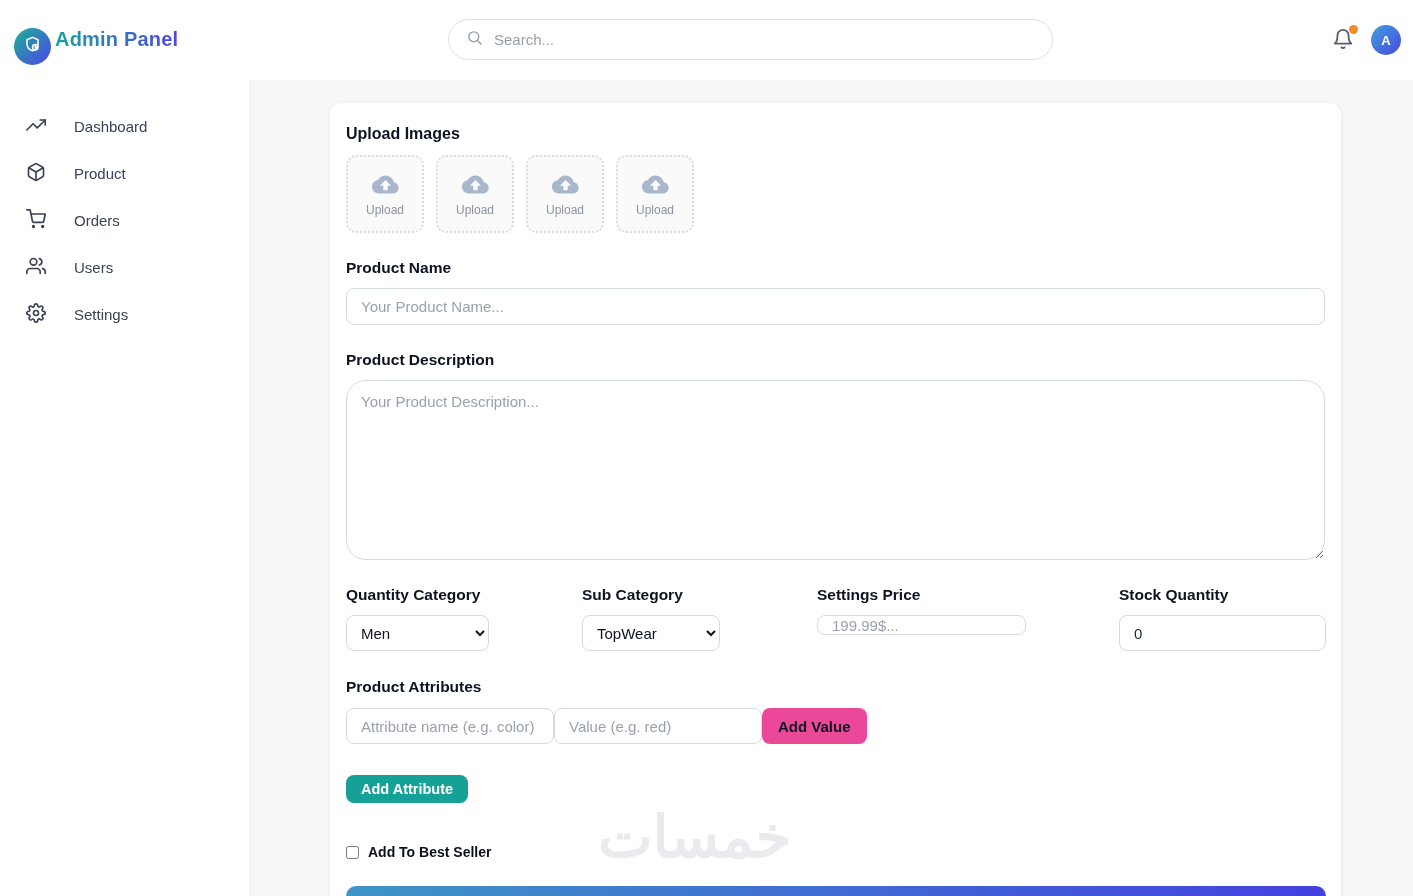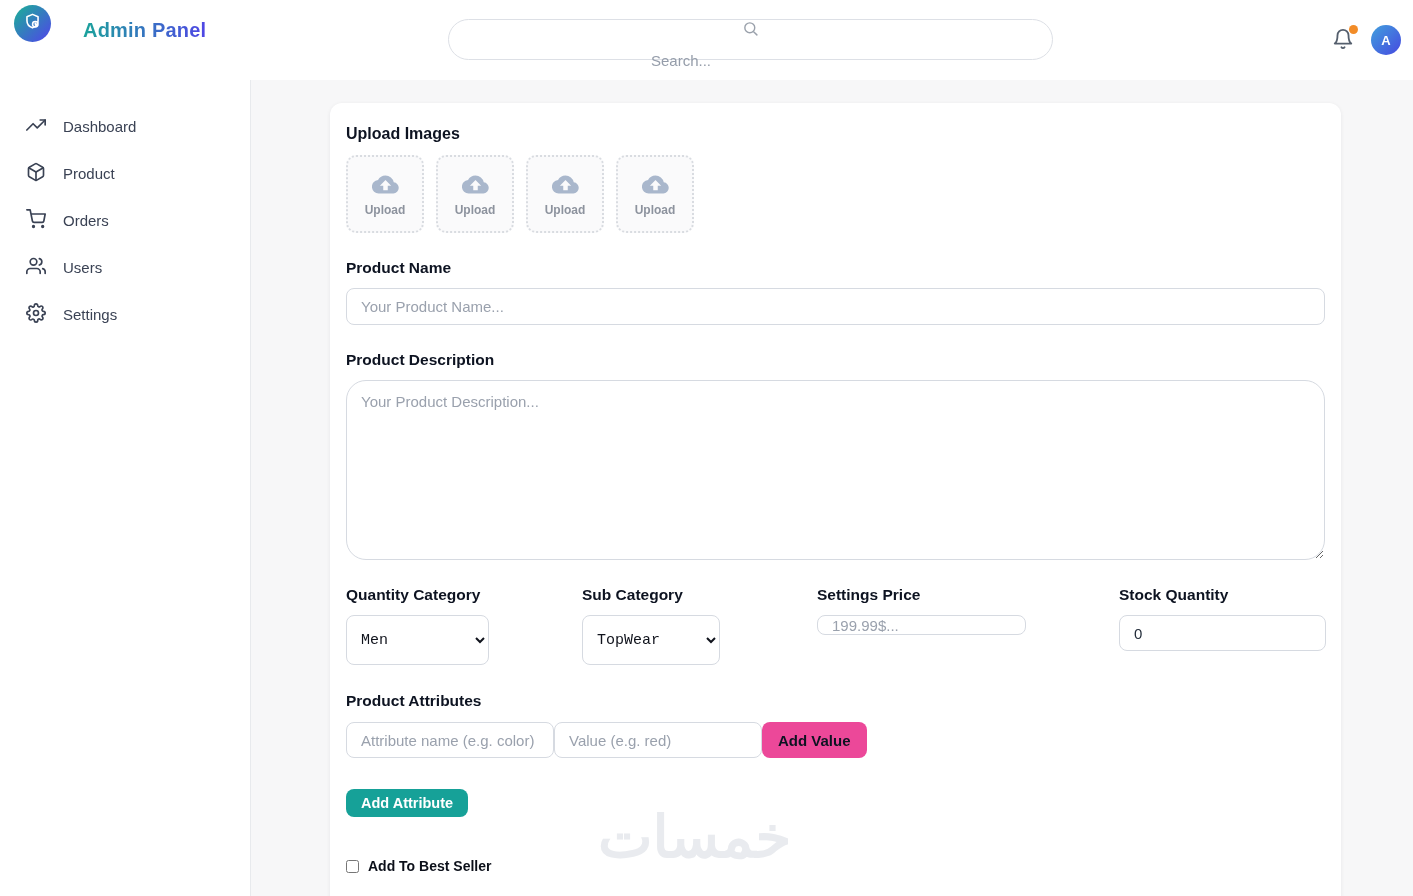--- a/index.html
+++ b/index.html
@@ -1,75 +1,75 @@
 <!DOCTYPE html>
 <html><head>
 <meta charset="utf-8">
 <style>
   * { box-sizing: border-box; margin: 0; padding: 0; }
   html,body { width:1413px; height:896px; overflow:hidden; background:#fff;
     font-family:"Liberation Sans", sans-serif; }
 
   
   .header { position:relative; height:80px; background:#fff; }
-  .brand { position:absolute; left:14px; top:5px; display:flex; align-items:flex-end; gap:32px; }
+  .brand { position:absolute; left:14px; top:28px; display:flex; align-items:flex-start; gap:4px; }
   .logo-circle { width:37px; height:37px; border-radius:50%;
     background:linear-gradient(135deg,#1fa79e 10%,#4b4ee2 90%);
     display:flex; align-items:center; justify-content:center; }
   .brand-title { font-size:20px; font-weight:700; letter-spacing:.2px;
     background:linear-gradient(90deg,#1ba39b,#4f46e5);
     -webkit-background-clip:text; background-clip:text; color:transparent; }
   .search-pill { position:absolute; left:448px; top:19px; width:605px; height:41px;
     border:1px solid #dde0e6; border-radius:9999px; background:#fff;
-    display:flex; align-items:center; gap:11px; padding:0 17px;flex-direction:column; }
+    display:flex; align-items:center; gap:11px; padding:0 17px; }
   .search-pill svg { flex:0 0 auto; color:#9aa1ab; }
   .search-pill input { border:none; outline:none; flex:1; font-size:15px; color:#374151;
     font-family:"Liberation Sans", sans-serif; background:transparent; }
   .search-pill input::placeholder { color:#959daa; }
   .bell-wrap { position:absolute; left:1332px; top:28px; width:24px; height:24px; color:#555f6d; }
   .bell-dot { position:absolute; right:-2px; top:-3px; width:9px; height:9px; border-radius:50%;
     background:#f28c28; }
   .avatar { position:absolute; left:1371px; top:25px; width:30px; height:30px; border-radius:50%;
     background:linear-gradient(135deg,#41a0dd,#4649e0); color:#fff; font-size:13px;
     font-weight:700; display:flex; align-items:center; justify-content:center; }
 
   
   .shell { display:flex; height:816px; }
   .sidebar { width:251px; background:#fff; border-right:1px solid #e8eaed; padding-top:26px; }
-  .nav-item { display:flex; align-items:center; gap:17px; height:40px; margin-bottom:7px;
+  .nav-item { display:flex; align-items:center; gap:28px; height:40px; margin-bottom:7px;
     padding-left:26px; color:#3a4254; font-size:15px; cursor:pointer; }
   .nav-item svg { width:20px; height:20px; flex:0 0 auto; }
 
   .main { flex:1; background:#f7f7f8; position:relative; overflow:hidden; }
   .card { margin:23px 72px 0 79px; width:1011px; height:920px; background:#fff;
     border-radius:12px; box-shadow:0 1px 4px rgba(15,23,42,.07); padding:16px;
     position:relative; overflow:hidden; }
 
   
   .sec-label { font-size:15.5px; font-weight:700; color:#0d1321; margin-bottom:11px; }
   .h-upload { margin-top:6px; margin-bottom:12px; font-size:16px; }
   .upload-row { display:flex; gap:12px; margin-bottom:26px; }
   .upload-box { width:78px; height:78px; border:2px dotted #d9dce1; border-radius:10px;
     background:#fafafb; display:flex; flex-direction:column; align-items:center;
-    justify-content:center; gap:2px; cursor:pointer;font-weight:bold; }
+    justify-content:center; gap:2px; cursor:pointer; }
   .upload-box span { font-size:12px; color:#8d939e; }
 
   .text-input { width:100%; height:37px; border:1px solid #d6dae1; border-radius:8px;
     padding:0 14px; font-size:15px; color:#1f2937; outline:none;
     font-family:"Liberation Sans", sans-serif; }
   .text-input::placeholder, textarea::placeholder { color:#9aa1ad; }
   .mb26 { margin-bottom:26px; }
   textarea.desc { width:100%; height:180px; border:1px solid #d6dae1; border-radius:20px;
     padding:12px 14px; font-size:15px; color:#1f2937; outline:none; resize:vertical;
     font-family:"Liberation Sans", sans-serif; margin-bottom:22px; }
 
   .grid-row { display:grid; grid-template-columns:236px 235px 302px 207px; margin-bottom:27px; }
-  .field-select { height:50px; border:1px solid #d6dae1; border-radius:8px; background:#fff;
+  .field-select { height:36px; border:1px solid #d6dae1; border-radius:8px; background:#fff;
     font-size:15px; color:#10131c; padding:0 10px; outline:none;
-    font-family:Liberation Mono, monospace; }
+    font-family:Liberation Sans, sans-serif; }
   .sel-cat { width:143px; } .sel-sub { width:138px; }
   .inp-price { width:209px; height:20px; } .inp-stock { width:207px; height:36px; }
 
   .attr-row { display:flex; margin-bottom:31px; }
   .attr-row .text-input { width:208px; height:36px; }
   .btn-addvalue { height:36px; padding:0 16px; background:#ec4899; border:none; border-radius:8px;
     font-size:15px; font-weight:700; color:#0d1321; cursor:pointer;
     font-family:"Liberation Sans", sans-serif; }
   .btn-addattr { height:28px; padding:0 15px; background:#16a198; border:none; border-radius:8px;
     color:#fff; font-size:14.5px; font-weight:700; cursor:pointer; margin-bottom:41px;

